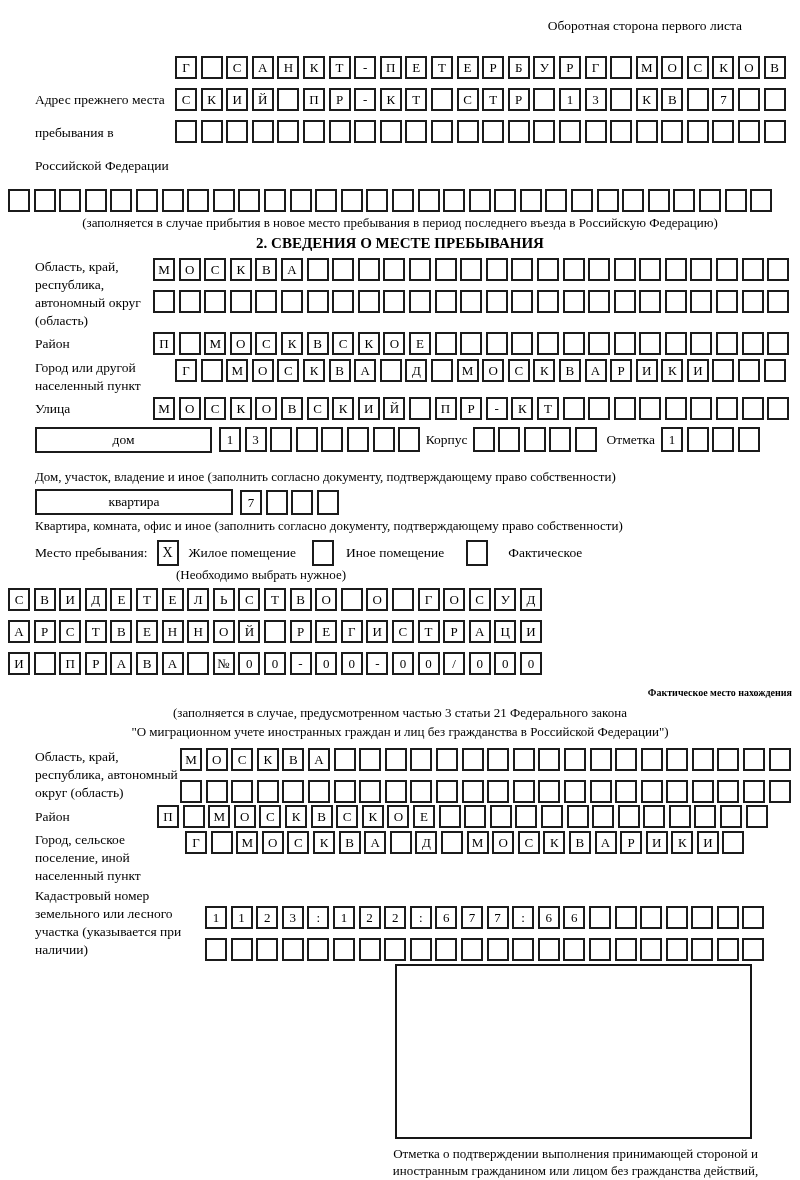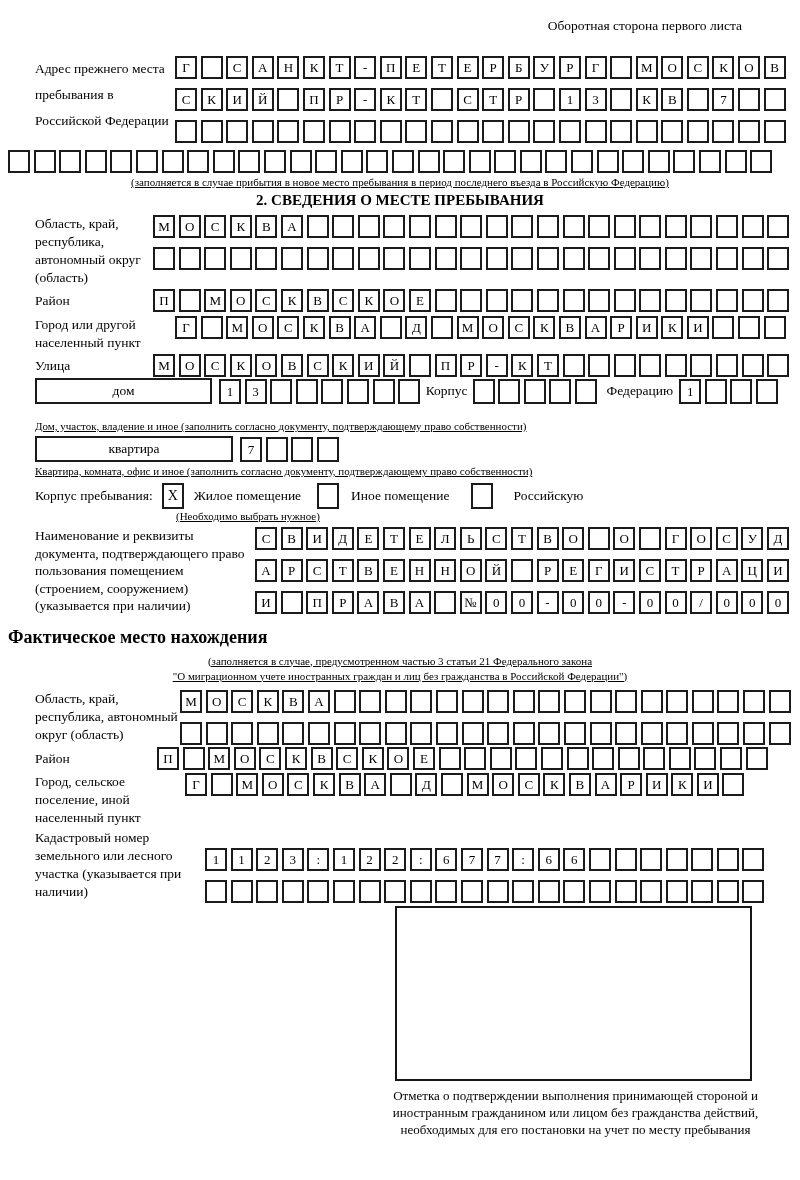--- a/index.html
+++ b/index.html
@@ -8,21 +8,21 @@
     width: 800px; height: 1180px;
     padding: 8px;
     overflow: hidden;
     color: #000;
     font-family: "Liberation Serif", "DejaVu Serif", serif;
     font-size: 13px;
   }
   .hdr { text-align: right; padding-right: 50px; font-size: 13.5px; margin-top: 10px; }
   .frow { display: flex; align-items: flex-start; }
   .flabel { flex-shrink: 0; font-size: 13.5px; line-height: 19px; }
-  .lh25 { line-height: 26px; }
+  .lh25 { line-height: 33px; margin-top: 27px; }
   .cellcol { display: flex; flex-direction: column; }
   .cellcol .cells + .cells { margin-top: 9px; }
   .cells { display: flex; flex-wrap: nowrap; }
   .cell {
     flex-shrink: 0;
     width: 22px; height: 23px;
     border: 2px solid #1b1b1b;
     margin-right: 3.6px;
     text-align: center;
     font-size: 13px; line-height: 19px;
@@ -33,24 +33,24 @@
     border: 2px solid #1b1b1b;
     text-align: center; line-height: 22px; font-size: 13.5px;
   }
   .inline-label { flex-shrink: 0; font-size: 13.5px; line-height: 26px; }
   .chk {
     flex-shrink: 0; width: 22px; height: 26px;
     border: 2px solid #1b1b1b;
     text-align: center; line-height: 22px; font-size: 14px;
   }
   .opt-label { line-height: 26px; font-size: 13.5px; }
-  .note { font-size: 11px; text-decoration: underline; }
+  .note { font-size: 13px; }
   .center { text-align: center; }
   .sec-title { text-align: center; font-weight: bold; font-size: 15px; margin-top: 4px; }
-  .sub-title { text-align: left; font-weight: bold; font-size: 18px; }
+  .sub-title { text-align: right; font-weight: bold; font-size: 10px; }
   .stamp-box {
     margin-left: 387px; margin-top: 3px;
     width: 357px; height: 175px;
     border: 2px solid #161616;
   }
   .stamp-caption {
     margin-left: 365px; margin-top: 6px;
     width: 405px;
     text-align: center; font-size: 13px; line-height: 17px;
   }
@@ -324,41 +324,41 @@
       <div class="cell"></div>
       <div class="cell"></div>
       <div class="cell"></div>
       <div class="cell"></div>
       <div class="cell"></div>
       <div class="cell"></div>
       <div class="cell"></div>
     </div>
 </div>
 
-<div class="frow" style="padding-left:27px; align-items:flex-end">
+<div class="frow" style="margin-top:6px; padding-left:27px; align-items:flex-start">
   <div class="widebox" style="width:177px">дом</div>
   <div class="cells tallcells" style="margin-left:7px">
       <div class="cell tall">1</div>
       <div class="cell tall">3</div>
       <div class="cell tall"></div>
       <div class="cell tall"></div>
       <div class="cell tall"></div>
       <div class="cell tall"></div>
       <div class="cell tall"></div>
       <div class="cell tall"></div>
     </div>
   <div class="inline-label" style="margin-left:2px; margin-right:5px">Корпус</div>
   <div class="cells tallcells">
       <div class="cell tall"></div>
       <div class="cell tall"></div>
       <div class="cell tall"></div>
       <div class="cell tall"></div>
       <div class="cell tall"></div>
     </div>
-  <div class="inline-label" style="margin-left:6px; margin-right:6px">Федерацию</div>
+  <div class="inline-label" style="margin-left:6px; margin-right:6px">Отметка</div>
   <div class="cells tallcells">
       <div class="cell tall">1</div>
       <div class="cell tall"></div>
       <div class="cell tall"></div>
       <div class="cell tall"></div>
     </div>
 </div>
 <div class="note" style="padding-left:27px; margin-top:16px">Дом, участок, владение и иное (заполнить согласно документу, подтверждающему право собственности)</div>
 
 <div class="frow" style="margin-top:4px; padding-left:27px; align-items:center">
@@ -366,32 +366,31 @@
   <div class="cells tallcells" style="margin-left:7px">
       <div class="cell tall">7</div>
       <div class="cell tall"></div>
       <div class="cell tall"></div>
       <div class="cell tall"></div>
     </div>
 </div>
 <div class="note" style="padding-left:27px; margin-top:3px">Квартира, комната, офис и иное (заполнить согласно документу, подтверждающему право собственности)</div>
 
 <div class="frow" style="margin-top:6px; padding-left:27px">
-  <span class="opt-label">Корпус пребывания:</span>
+  <span class="opt-label">Место пребывания:</span>
   <div class="chk" style="margin-left:9px">X</div>
   <span class="opt-label" style="margin-left:10px">Жилое помещение</span>
   <div class="chk" style="margin-left:16px"></div>
   <span class="opt-label" style="margin-left:12px">Иное помещение</span>
   <div class="chk" style="margin-left:22px"></div>
-  <span class="opt-label" style="margin-left:20px">Российскую</span>
+  <span class="opt-label" style="margin-left:20px">Фактическое</span>
 </div>
 <div class="note" style="padding-left:168px; margin-top:1px">(Необходимо выбрать нужное)</div>
 
 <div class="frow" style="margin-top:5px">
-  <div class="flabel" style="width:247px; padding-left:27px; line-height:17.5px">Наименование и реквизиты документа, подтверждающего право пользования помещением (строением, сооружением) (указывается при наличии)</div>
   <div class="cellcol">
     <div class="cells">
         <div class="cell">С</div>
         <div class="cell">В</div>
         <div class="cell">И</div>
         <div class="cell">Д</div>
         <div class="cell">Е</div>
         <div class="cell">Т</div>
         <div class="cell">Е</div>
         <div class="cell">Л</div>

